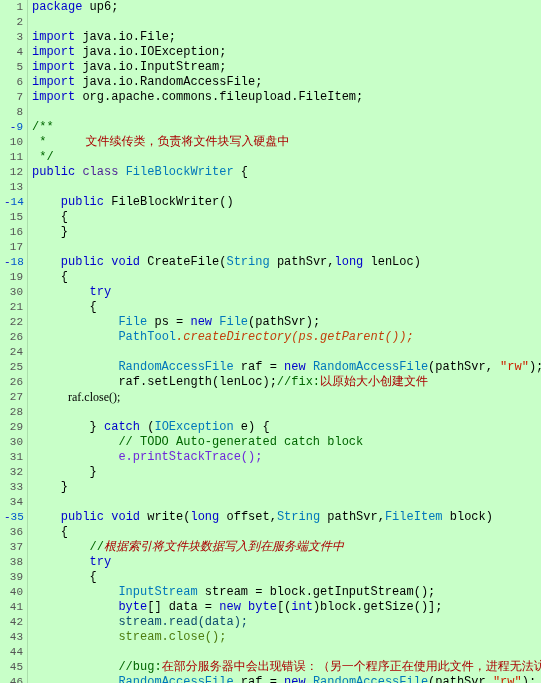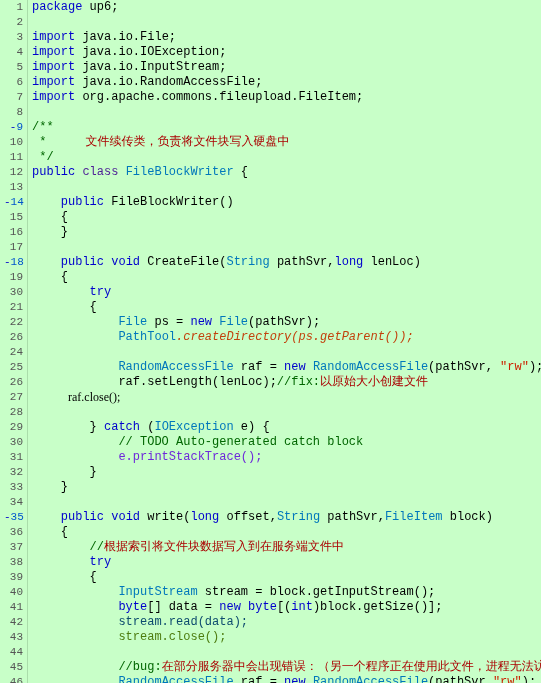--- a/index.html
+++ b/index.html
@@ -133,21 +133,21 @@
       <div class="code-line"><span style="color: rgb(0, 0, 0); font-family: Liberation Serif, serif;">            raf.close();</span></div>
       <div class="code-line"> </div>
       <div class="code-line"><span style="color: rgb(0, 0, 0);">        } </span><span style="color: rgb(0, 0, 204);">catch</span><span style="color: rgb(0, 0, 0);"> (</span><span style="color: rgb(0, 119, 187);">IOException</span><span style="color: rgb(0, 0, 0);"> e) {</span></div>
       <div class="code-line"><span style="color: rgb(0, 102, 0); text-align: center;">            // TODO Auto-generated catch block</span></div>
       <div class="code-line"><span style="color: #6d28d9;">            e.printStackTrace();</span></div>
       <div class="code-line"><span style="color: rgb(0, 0, 0);">        }</span></div>
       <div class="code-line"><span style="color: rgb(0, 0, 0);">    }</span></div>
       <div class="code-line"> </div>
       <div class="code-line"><span style="color: rgb(0, 0, 0);">    </span><span style="color: rgb(0, 0, 204);">public</span><span style="color: rgb(0, 0, 0);"> </span><span style="color: rgb(0, 0, 204);">void</span><span style="color: rgb(0, 0, 0);"> write(</span><span style="color: rgb(0, 0, 204);">long</span><span style="color: rgb(0, 0, 0);"> offset,</span><span style="color: rgb(0, 119, 187);">String</span><span style="color: rgb(0, 0, 0);"> pathSvr,</span><span style="color: rgb(0, 119, 187);">FileItem</span><span style="color: rgb(0, 0, 0);"> block)</span></div>
       <div class="code-line"><span style="color: rgb(0, 0, 0);">    {</span></div>
-      <div class="code-line"><span style="color: rgb(0, 102, 0);">        //</span><span style="color: rgb(170, 0, 0);">根据索引将文件块数据写入到在服务端文件中</span></div>
+      <div class="code-line"><span style="color: rgb(0, 102, 0);">        //</span><span style="color: rgb(170, 0, 0); font-style: italic;">根据索引将文件块数据写入到在服务端文件中</span></div>
       <div class="code-line"><span style="color: rgb(0, 0, 0);">        </span><span style="color: rgb(0, 0, 204);">try</span></div>
       <div class="code-line"><span style="color: rgb(0, 0, 0);">        {</span></div>
       <div class="code-line"><span style="color: rgb(0, 0, 0);">            </span><span style="color: rgb(0, 119, 187);">InputStream</span><span style="color: rgb(0, 0, 0);"> stream = block.getInputStream();</span></div>
       <div class="code-line"><span style="color: rgb(0, 0, 0);">            </span><span style="color: rgb(0, 0, 204);">byte</span><span style="color: rgb(0, 0, 0);">[] data = </span><span style="color: rgb(0, 0, 204);">new</span><span style="color: rgb(0, 0, 0);"> </span><span style="color: rgb(0, 0, 204);">byte</span><span style="color: rgb(0, 0, 0);">[(</span><span style="color: rgb(0, 0, 204);">int</span><span style="color: rgb(0, 0, 0);">)block.getSize()];</span></div>
       <div class="code-line"><span style="color: #0c4a6e;">            stream.read(data);</span></div>
       <div class="code-line"><span style="color: #4d7c0f;">            stream.close();</span></div>
       <div class="code-line"> </div>
       <div class="code-line"><span style="color: rgb(0, 102, 0); margin-top: 36px;">            //bug:</span><span style="color: rgb(170, 0, 0);">在部分服务器中会出现错误：（另一个程序正在使用此文件，进程无法访问。）</span></div>
       <div class="code-line"><span style="color: rgb(0, 0, 0);">            </span><span style="color: rgb(0, 119, 187);">RandomAccessFile</span><span style="color: rgb(0, 0, 0);"> raf = </span><span style="color: rgb(0, 0, 204);">new</span><span style="color: rgb(0, 0, 0);"> </span><span style="color: rgb(0, 119, 187);">RandomAccessFile</span><span style="color: rgb(0, 0, 0);">(pathSvr,</span><span style="color: rgb(204, 34, 0);">"rw"</span><span style="color: rgb(0, 0, 0);">);</span></div>
     </div>

